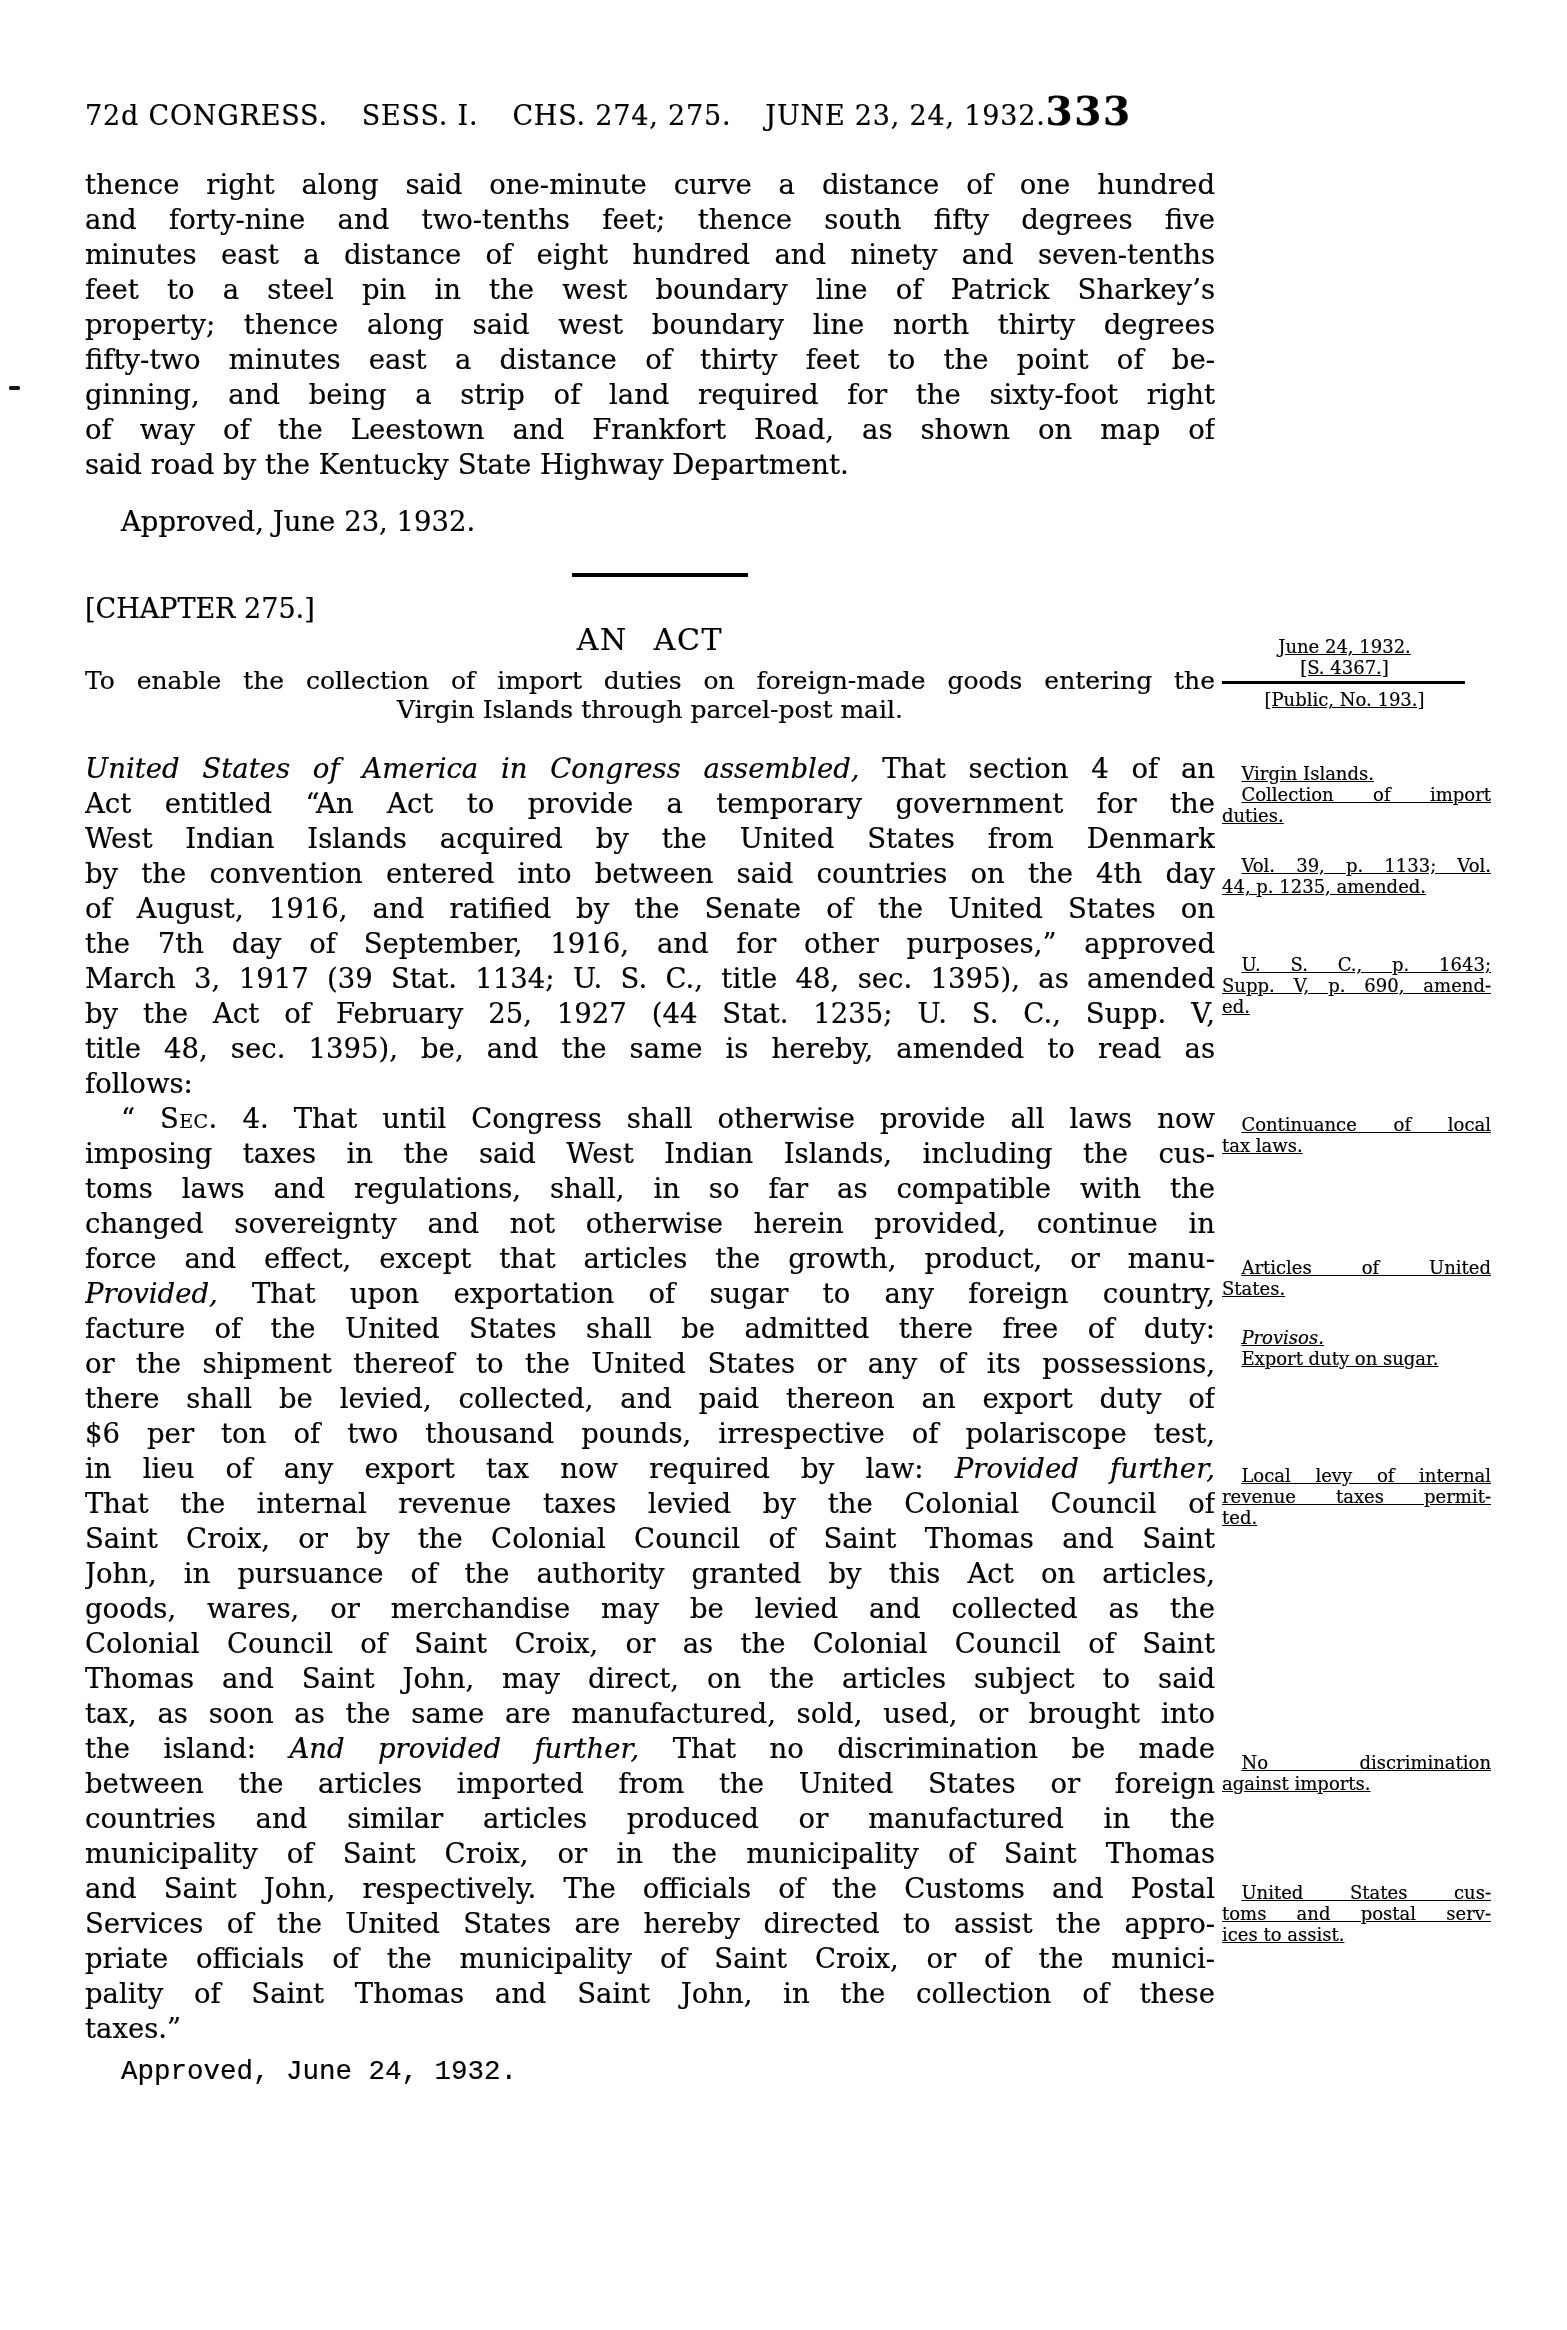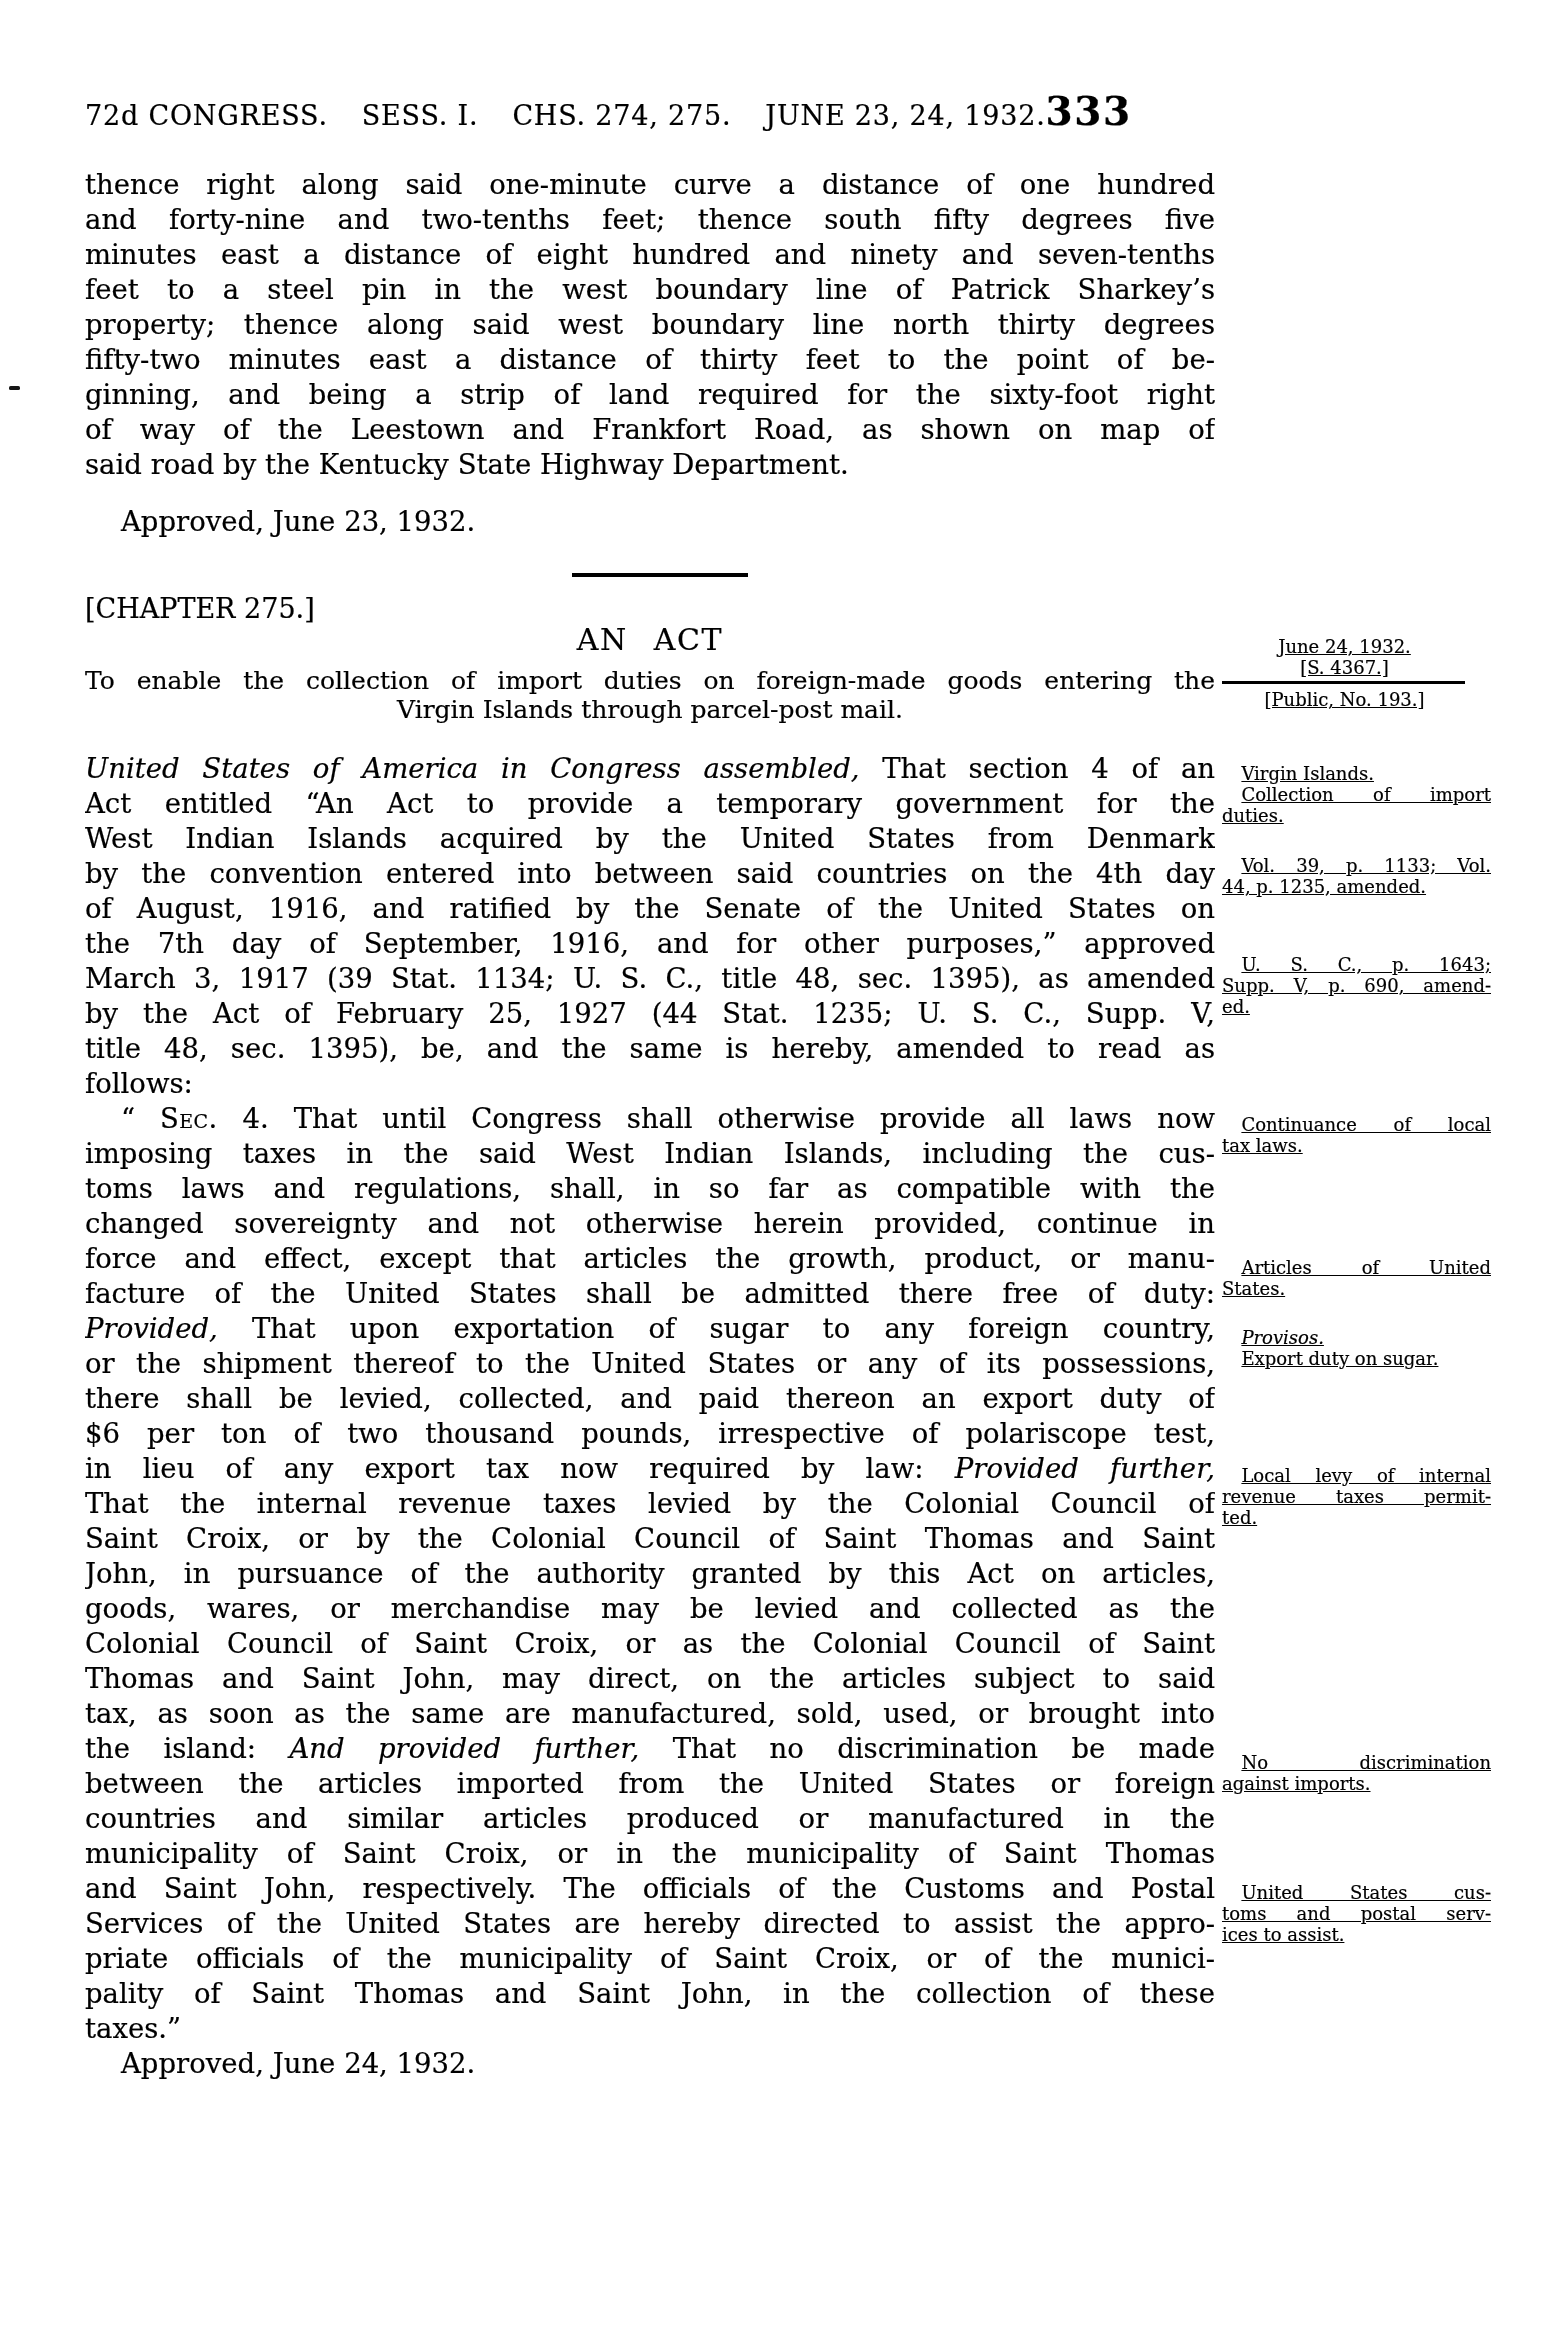--- a/index.html
+++ b/index.html
@@ -70,21 +70,21 @@
     text-align: center;
     letter-spacing: 1.6px;
     word-spacing: 14.6px;
   }
   .para.act-title { margin-top: 11.3px; font-size: 25px; }
   .para.act-title .line { height: 29px; line-height: 29px; }
   .para.act-title .line.last { text-align: center; text-align-last: center; }
 
   .para.enacting { margin-top: 27px; }
   .para.section4 { margin-top: 0; }
-  .para.approved-275 { margin-top: 0; }
+  .para.approved-275 { margin-top: 8px; font-family: Liberation Mono, monospace; }
 
   .rs-i { font-style: italic; }
   .rs-sc { font-variant: small-caps; letter-spacing: 0.4px; }
 
   
   .margin-notes {
     position: absolute;
     left: 1222px;
     top: 0;
     width: 269px;
@@ -169,22 +169,22 @@
         <div class="line"><span>by the Act of February 25, 1927 (44 Stat. 1235; U. S. C., Supp. V,</span></div>
         <div class="line"><span>title 48, sec. 1395), be, and the same is hereby, amended to read as</span></div>
         <div class="line last"><span>follows:</span></div>
       </div>
     <div class="para indent section4">
         <div class="line first"><span>“ </span><span class="rs-sc">Sec.</span><span> 4. That until Congress shall otherwise provide all laws now</span></div>
         <div class="line"><span>imposing taxes in the said West Indian Islands, including the cus-</span></div>
         <div class="line"><span>toms laws and regulations, shall, in so far as compatible with the</span></div>
         <div class="line"><span>changed sovereignty and not otherwise herein provided, continue in</span></div>
         <div class="line"><span>force and effect, except that articles the growth, product, or manu-</span></div>
+        <div class="line"><span class="rs-i">Provided,</span><span> That upon exportation of sugar to any foreign country,</span></div>
         <div class="line"><span>facture of the United States shall be admitted there free of duty:</span></div>
-        <div class="line"><span class="rs-i">Provided,</span><span> That upon exportation of sugar to any foreign country,</span></div>
         <div class="line"><span>or the shipment thereof to the United States or any of its possessions,</span></div>
         <div class="line"><span>there shall be levied, collected, and paid thereon an export duty of</span></div>
         <div class="line"><span>$6 per ton of two thousand pounds, irrespective of polariscope test,</span></div>
         <div class="line"><span>in lieu of any export tax now required by law: </span><span class="rs-i">Provided further,</span></div>
         <div class="line"><span>That the internal revenue taxes levied by the Colonial Council of</span></div>
         <div class="line"><span>Saint Croix, or by the Colonial Council of Saint Thomas and Saint</span></div>
         <div class="line"><span>John, in pursuance of the authority granted by this Act on articles,</span></div>
         <div class="line"><span>goods, wares, or merchandise may be levied and collected as the</span></div>
         <div class="line"><span>Colonial Council of Saint Croix, or as the Colonial Council of Saint</span></div>
         <div class="line"><span>Thomas and Saint John, may direct, on the articles subject to said</span></div>

